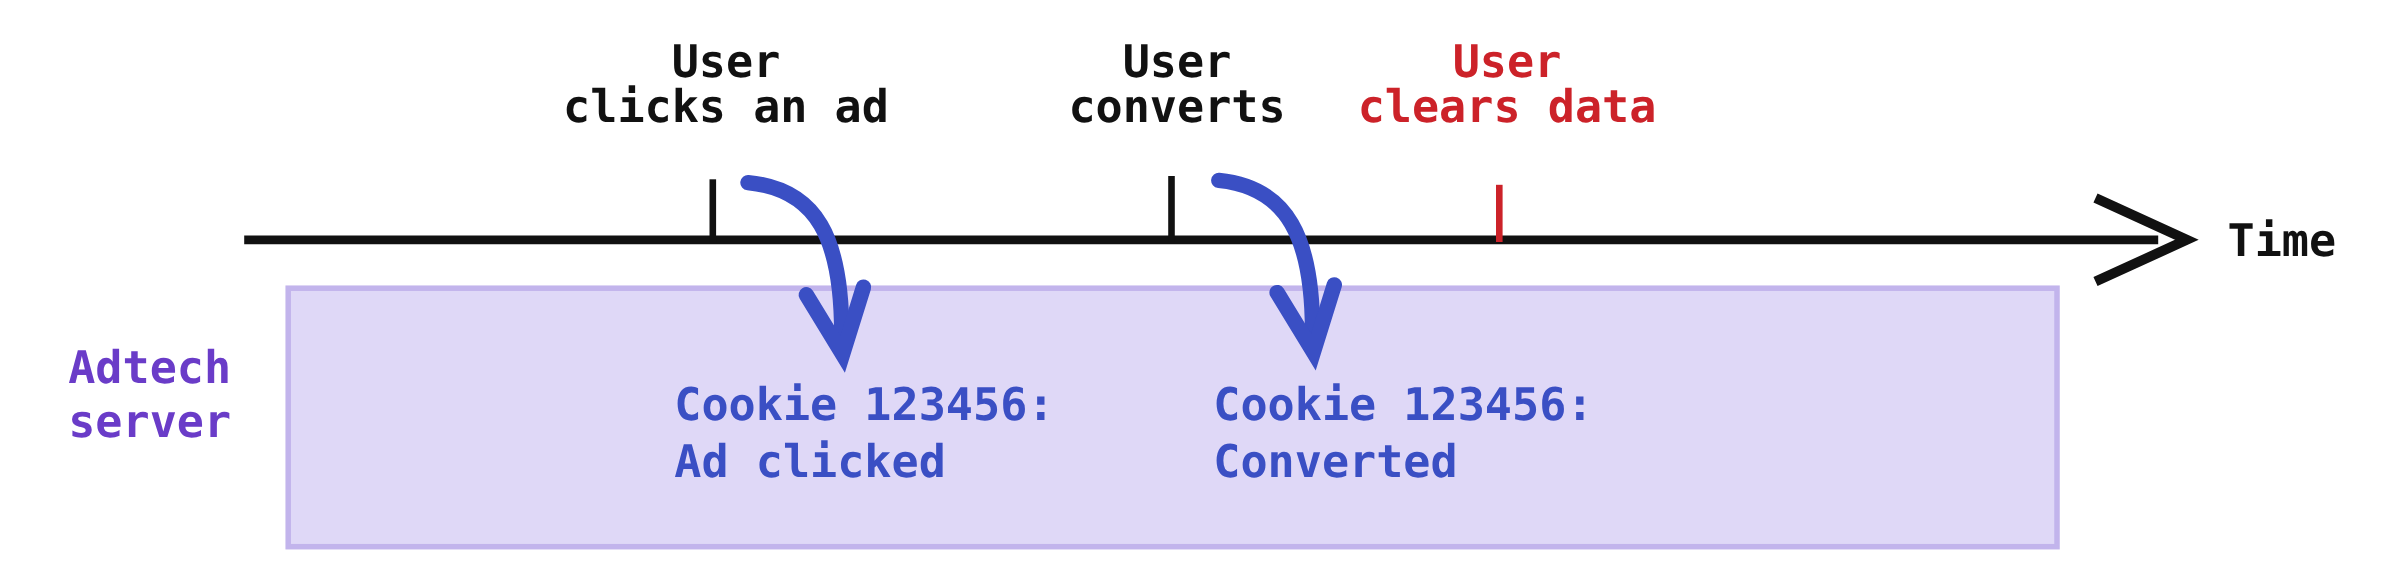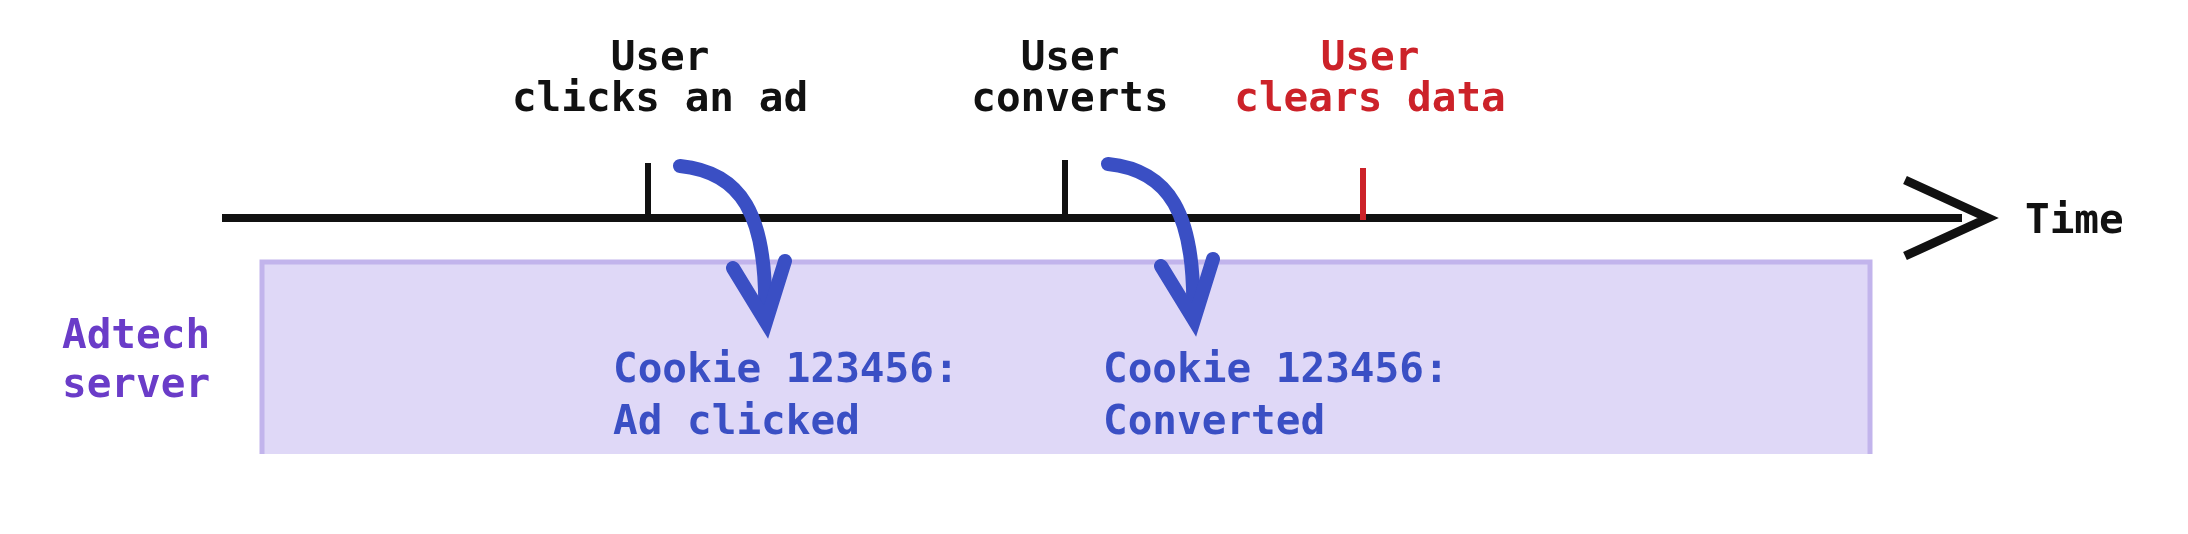--- a/index.html
+++ b/index.html
@@ -7,21 +7,21 @@
     margin: 0;
     padding: 0;
     background: #ffffff;
   }
   body {
     font-family: "DejaVu Sans Mono", "Liberation Mono", monospace;
   }
   #diagram-root {
     position: relative;
     width: 2188px;
-    height: 454px;
+    height: 534px;
     background: #ffffff;
     overflow: hidden;
   }
   #diagram-svg {
     position: absolute;
     inset: 0;
     width: 2188px;
     height: 534px;
     display: block;
   }

